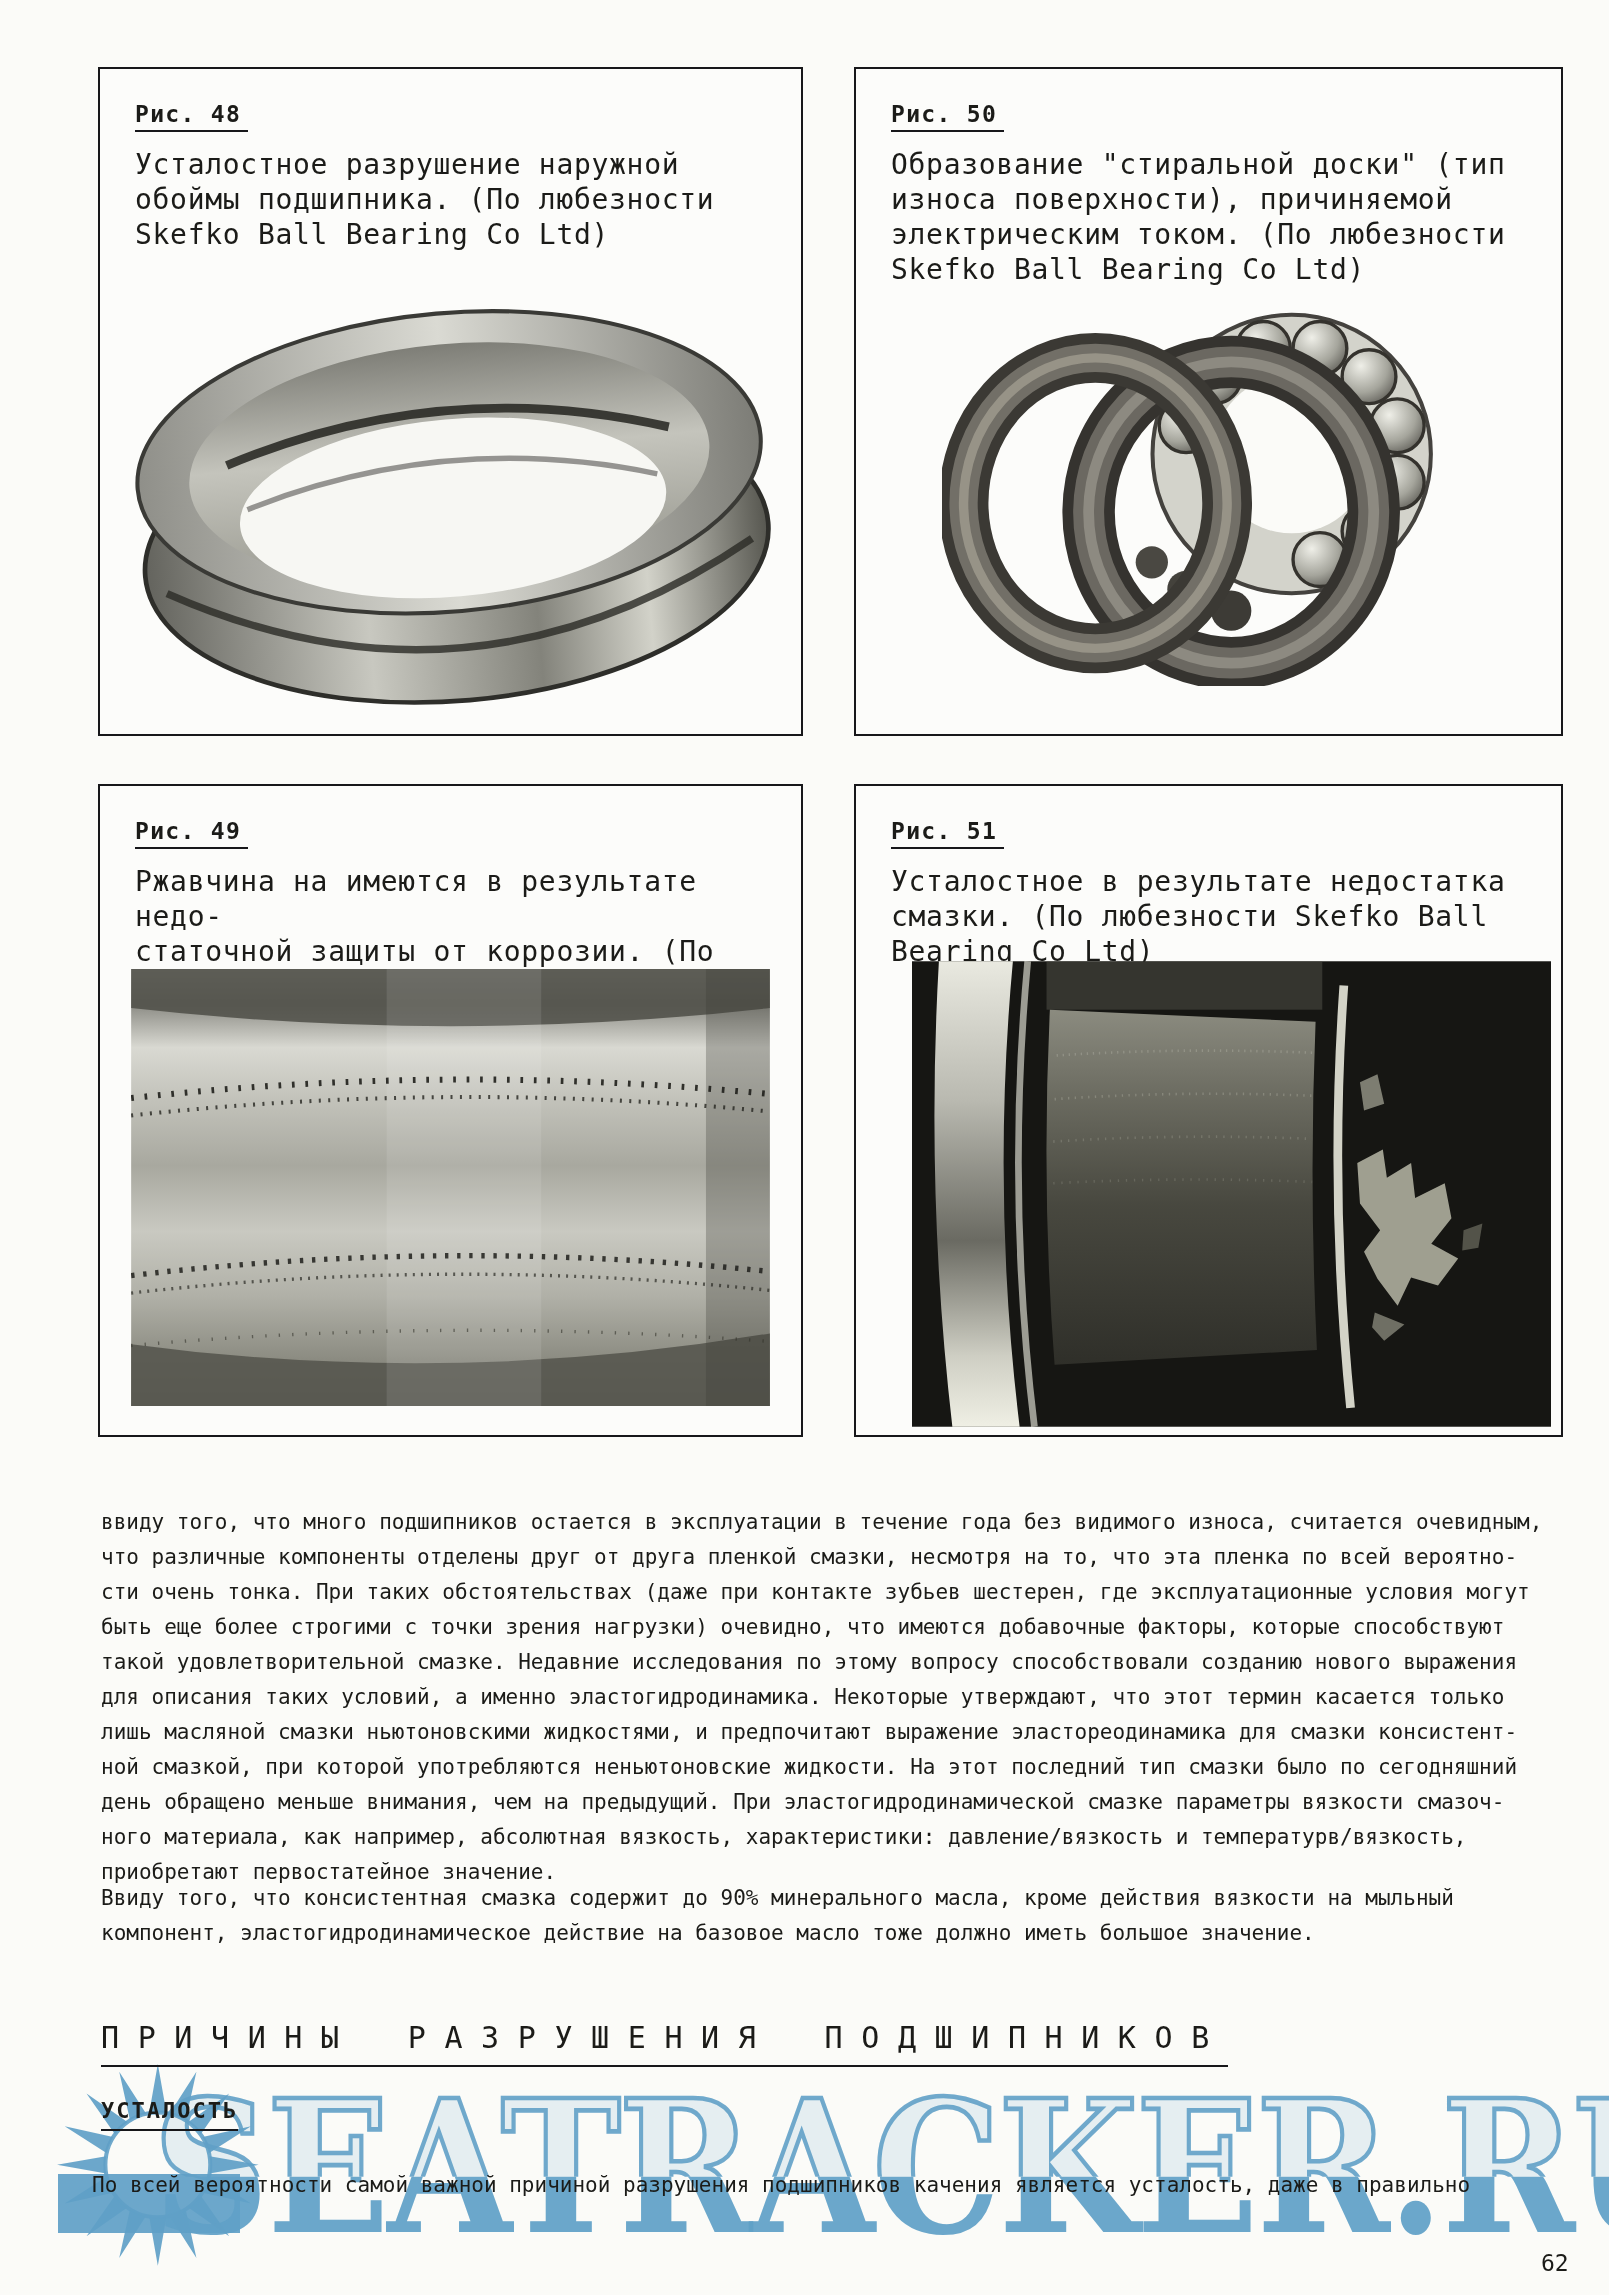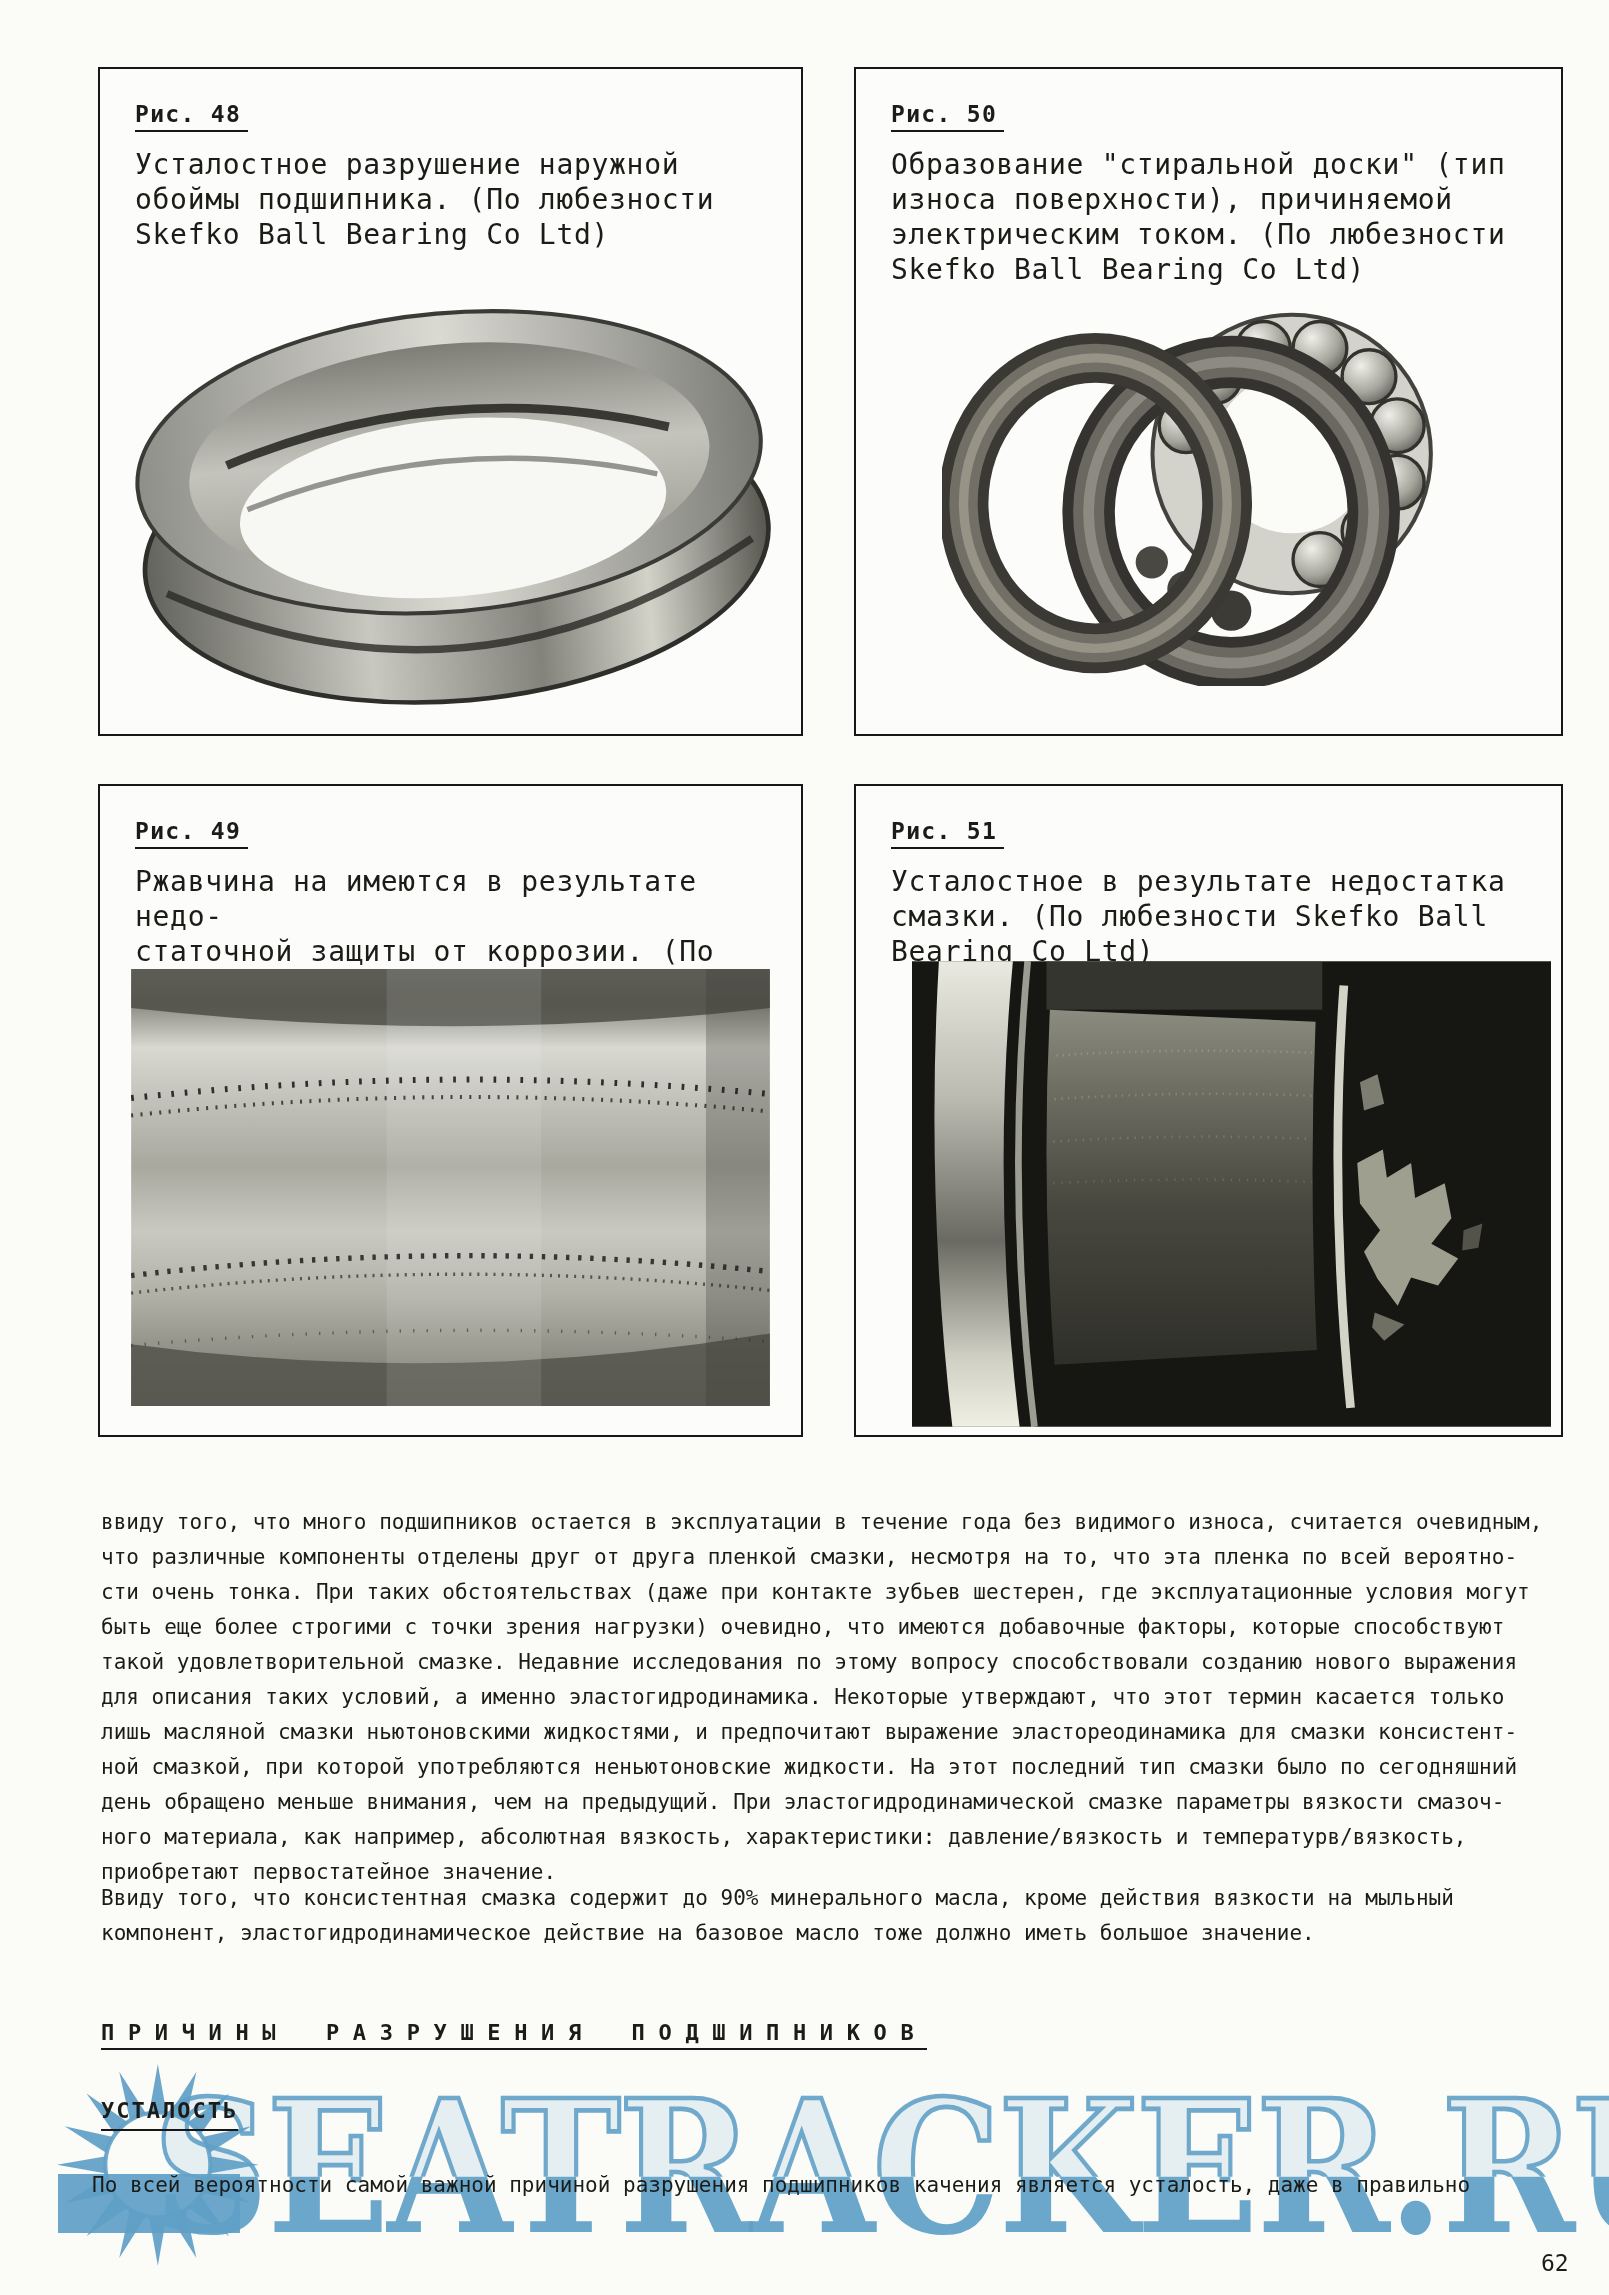--- a/index.html
+++ b/index.html
@@ -18,22 +18,22 @@
   }
   .figcap{
     position:absolute;font-size:28px;line-height:35px;white-space:pre-line;
     letter-spacing:0.7px;z-index:3;
   }
   .para{
     position:absolute;font-size:21px;line-height:35px;white-space:pre-line;
     letter-spacing:0;z-index:2;
   }
   .section-head{
-    position:absolute;font-size:22px;letter-spacing:0.62em;word-spacing:0.45em;
-    border-bottom:2.7px solid #17171a;padding-bottom:3px;z-index:2;font-weight:bold;
+    position:absolute;font-size:30px;letter-spacing:0.62em;word-spacing:0.45em;
+    border-bottom:2.7px solid #17171a;padding-bottom:10px;z-index:2;font-weight:normal;
   }
   .sub-head{
     position:absolute;font-size:22px;letter-spacing:2px;
     border-bottom:2.7px solid #17171a;padding-bottom:6px;z-index:2;font-weight:bold;
   }
   .pageno{position:absolute;font-size:23px;z-index:2;}
   .photo{position:absolute;z-index:3;}
   
   .wm{position:absolute;z-index:1;pointer-events:none;}
   .wm-band{

